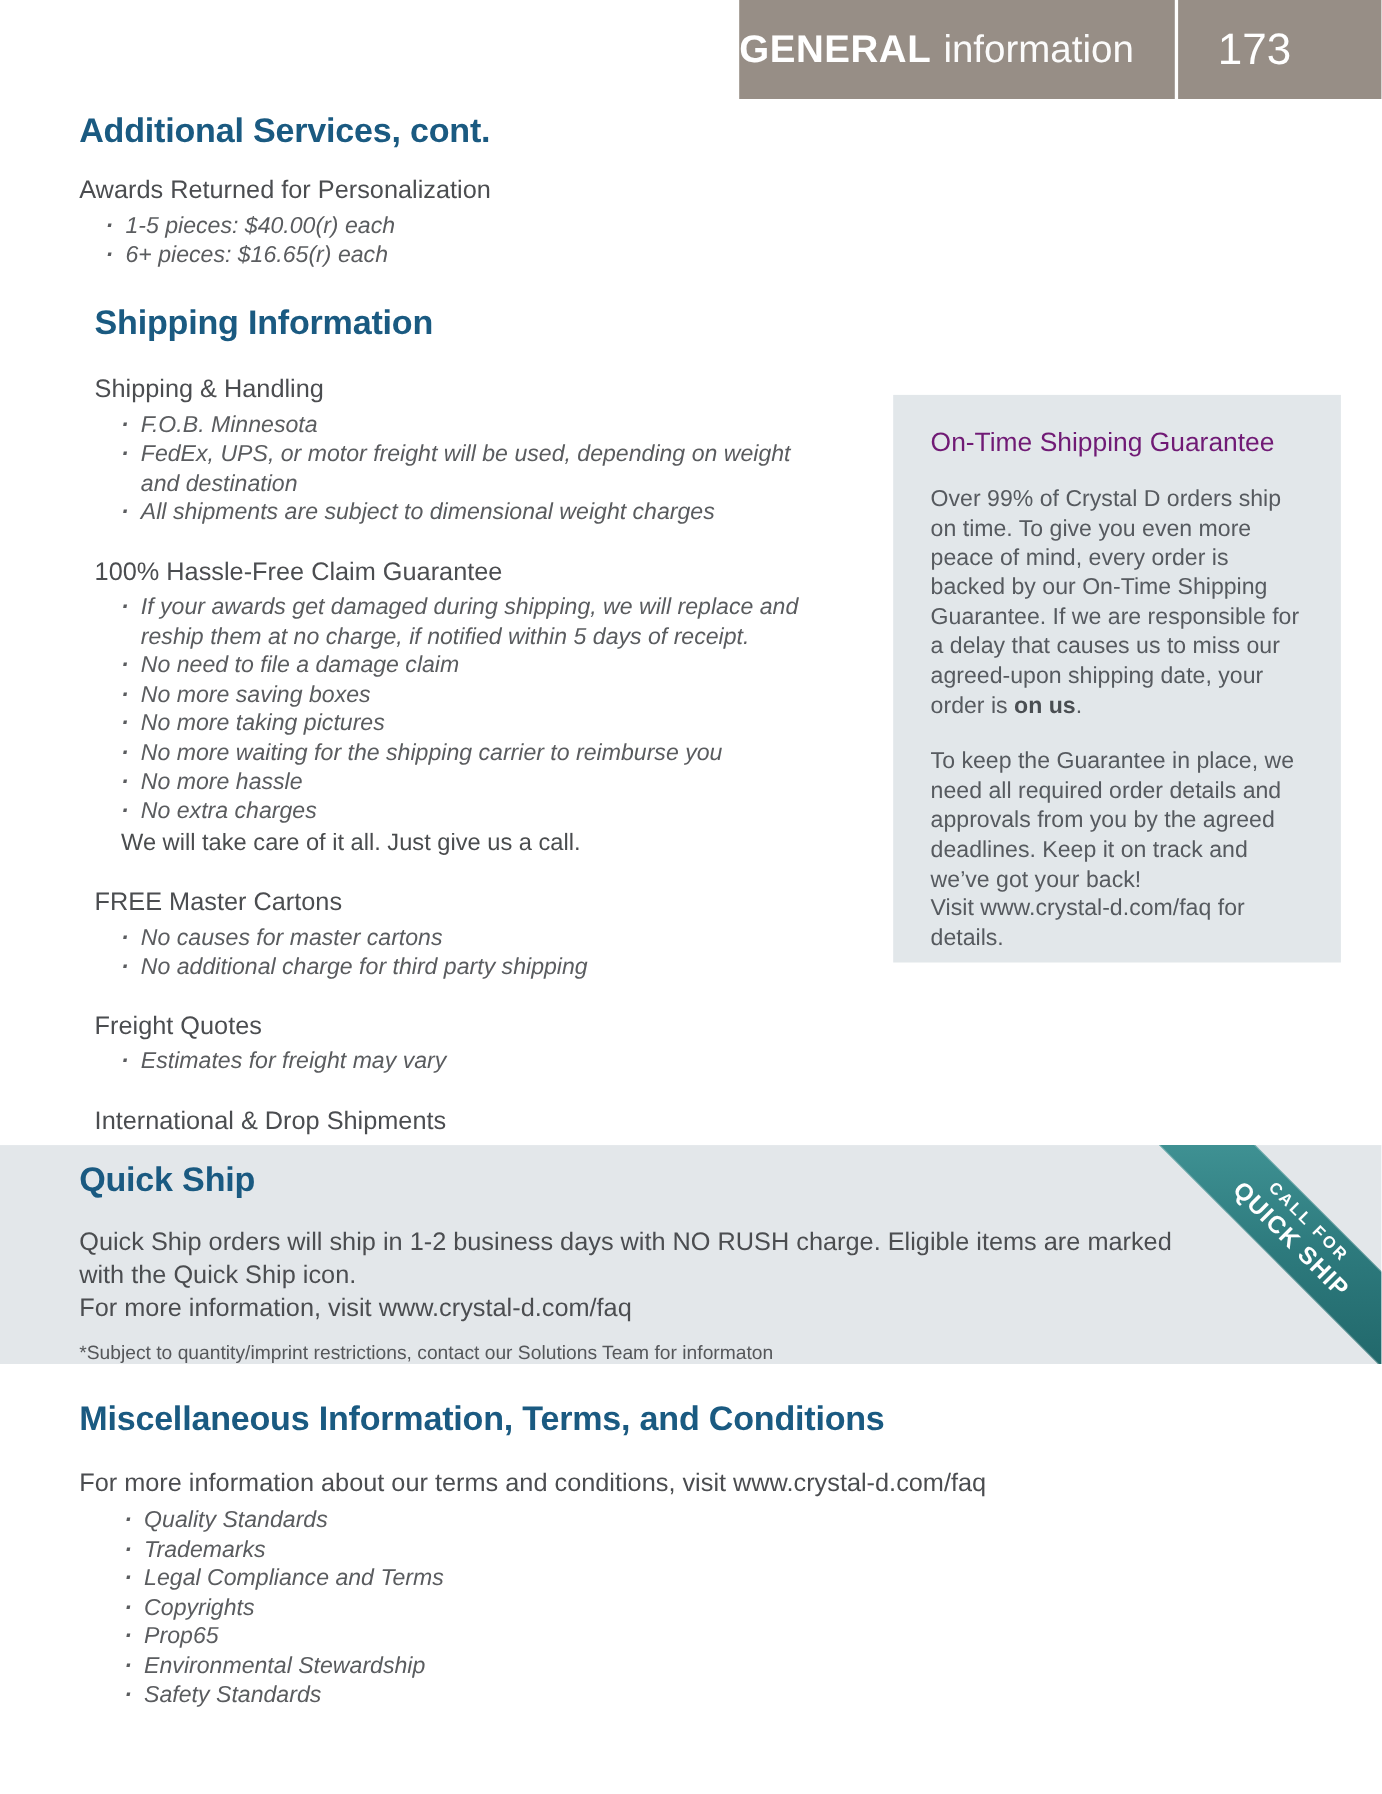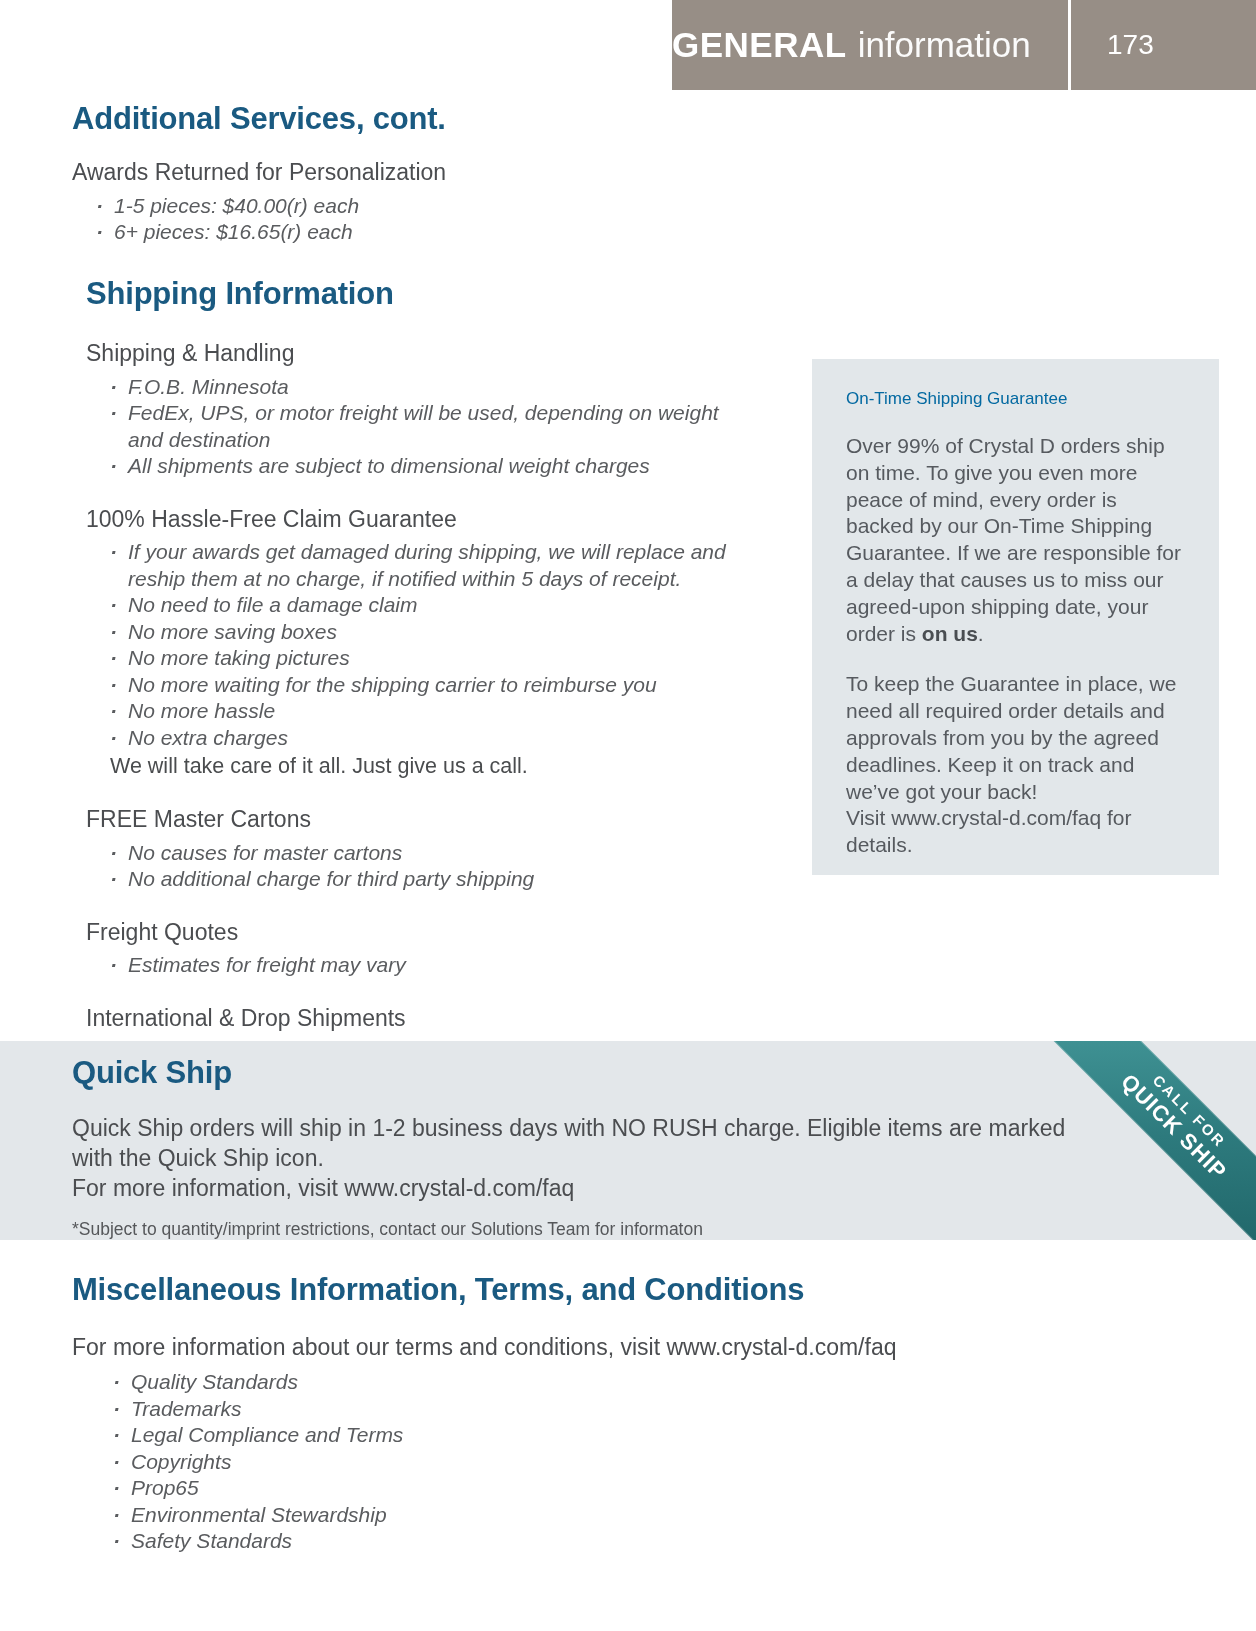--- a/index.html
+++ b/index.html
@@ -22,21 +22,21 @@
     display:flex; align-items:center; justify-content:flex-start;
     color:#ffffff; font-size:35px; white-space:nowrap;
   }
   .header-title .t-bold { font-weight:700; letter-spacing:0.5px; }
   .header-title .t-light { font-weight:300; margin-left:11px; opacity:0.97; }
   .header-divider { width:3px; background:#ffffff; }
   .header-page {
     flex:1;
     display:flex; align-items:center;
     padding-left:36px;
-    color:#ffffff; font-size:28px; font-weight:300;
+    color:#ffffff; font-size:40px; font-weight:300;
   }
 
   
   .h-blue {
     margin:0;
     font-size:31px; font-weight:700; color:#1a5a81;
     letter-spacing:-0.2px;
   }
   .subhead {
     font-size:23px; color:#4b4d50; line-height:1.2;
@@ -69,21 +69,21 @@
   .ship-group { margin-top:26px; }
   .ship-group.first { margin-top:28px; }
 
   
   .ontime-box {
     position:absolute; left:812px; top:359px; width:407px; height:516px;
     box-sizing:border-box;
     background:#e2e7ea;
     padding:30px 34px;
   }
-  .ontime-title { font-size:17px; color:#0369a1; }
+  .ontime-title { font-size:24px; color:#701a75; }
   .ontime-box p {
     margin:24px 0 0 0;
     font-size:21px; color:#565a5f; line-height:26.8px;
   }
   .ontime-box .b { font-weight:700; color:#4a4e52; }
 
   
   .quickship-band {
     position:absolute; left:0; right:0; top:1041px; height:199px;
     background:#e3e7ea;

